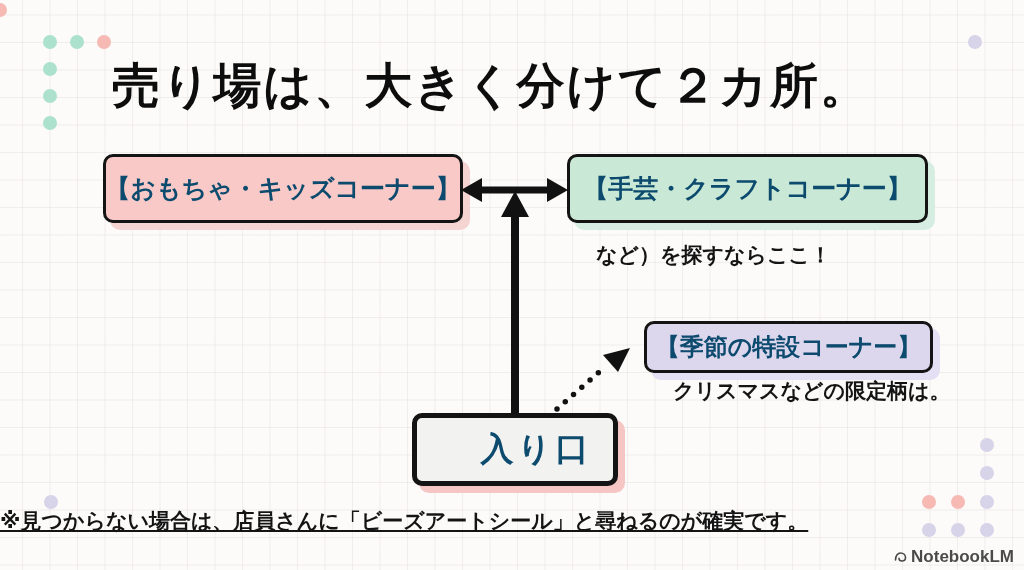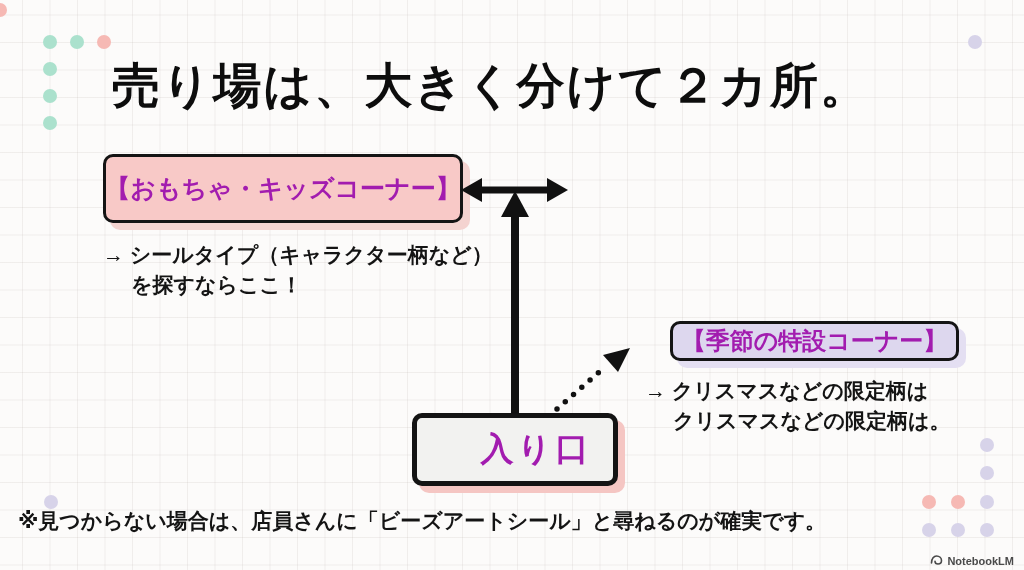--- a/index.html
+++ b/index.html
@@ -15,40 +15,40 @@
     color:#111;
   }
   .dot{position:absolute;width:14px;height:14px;border-radius:50%;transform:translate(-50%,-50%);}
   .title{
     position:absolute;left:0;top:54px;width:982px;text-align:center;
     font-size:48px;font-weight:900;letter-spacing:2px;color:#0d0d0d;white-space:nowrap;
   }
   .box{
     position:absolute;display:flex;align-items:center;justify-content:center;
     border:3px solid #141414;border-radius:10px;box-sizing:border-box;
-    font-weight:900;white-space:nowrap;color:#a21caf;
+    font-weight:900;white-space:nowrap;color:#0c4a6e;
   }
   .box-toys{left:103px;top:154px;width:360px;height:69px;font-size:25px;}
   .box-craft{left:567px;top:154px;width:361px;height:69px;font-size:25px;}
-  .box-seasonal{left:670px;top:321px;width:289px;height:40px;font-size:24px;border-width:3px;}
+  .box-seasonal{left:644px;top:321px;width:289px;height:52px;font-size:24px;border-width:3px;}
   .box-entrance{left:412px;top:413px;width:206px;height:73px;font-size:33px;border-width:5px;letter-spacing:4px;}
   .note{
     position:absolute;font-size:21px;font-weight:800;line-height:1.45;color:#141414;white-space:nowrap;
   }
   .note .l2{padding-left:28px;}
   .note-toys{left:103px;top:240px;}
   .note-craft{left:568px;top:240px;}
   .note-seasonal{left:645px;top:376px;}
   .footnote{
-    position:absolute;left:0;top:507px;width:844px;text-align:center;
-    font-size:21px;font-weight:800;color:#141414;white-space:nowrap;
+    position:absolute;left:0;top:507px;width:844px;
+    font-size:21px;font-weight:800;color:#141414;white-space:nowrap;text-decoration:underline;
   }
   .logo{
     position:absolute;right:10px;bottom:3px;display:flex;align-items:center;gap:4px;
-    color:#4a4a4a;font-size:11px;font-weight:700;
+    color:#4a4a4a;font-size:17px;font-weight:700;
   }
   #arrows{position:absolute;left:0;top:0;pointer-events:none;}
 </style>
 </head>
 <body>
 
 <div id="slide">
 
   <div id="dots-layer">
       <div class="dot" style="left: 50px; top: 42px; background-color: rgb(171, 225, 205);"></div>
@@ -69,35 +69,34 @@
       <div class="dot" style="left: 958px; top: 530px; background-color: rgb(215, 211, 233);"></div>
       <div class="dot" style="left: 987px; top: 530px; background-color: rgb(215, 211, 233);"></div>
     </div>
 
   <div class="title">売り場は、大きく分けて２カ所。</div>
 
   <div class="box box-toys" style="background-color: rgb(248, 201, 199); box-shadow: rgb(244, 211, 208) 7px 7px 0px;">
     <span>【おもちゃ・キッズコーナー】</span>
   </div>
 
-
-  <div class="note note-toys">
-    <div class="l1">→ シールタイプ（キャラクター柄など）</div>
-    <div class="l2">を探すならここ！</div>
+  <div class="box box-craft" style="background-color: rgb(201, 233, 214); box-shadow: rgb(214, 238, 226) 7px 7px 0px;">
+    <span>【手芸・クラフトコーナー】</span>
   </div>
 
+
   <div class="note note-craft">
+    <div class="l2">など）を探すならここ！</div>
   </div>
 
   <div class="box box-seasonal" style="background-color: rgb(221, 215, 238); box-shadow: rgb(228, 223, 242) 7px 7px 0px;">
     <span>【季節の特設コーナー】</span>
   </div>
 
   <div class="note note-seasonal">
-    <div class="l1">→ クリスマスなどの限定柄は</div>
     <div class="l2">クリスマスなどの限定柄は。</div>
   </div>
 
   <div class="box box-entrance" style="background-color: rgb(242, 242, 240); box-shadow: rgb(245, 198, 195) 7px 7px 0px; padding-left: 43px;">
     <span>入り口</span>
   </div>
 
   <svg id="arrows" width="1024" height="570" viewBox="0 0 1024 570">
     <g fill="#111" stroke="#111">
       <line x1="474" y1="190" x2="555" y2="190" stroke-width="7"></line>

